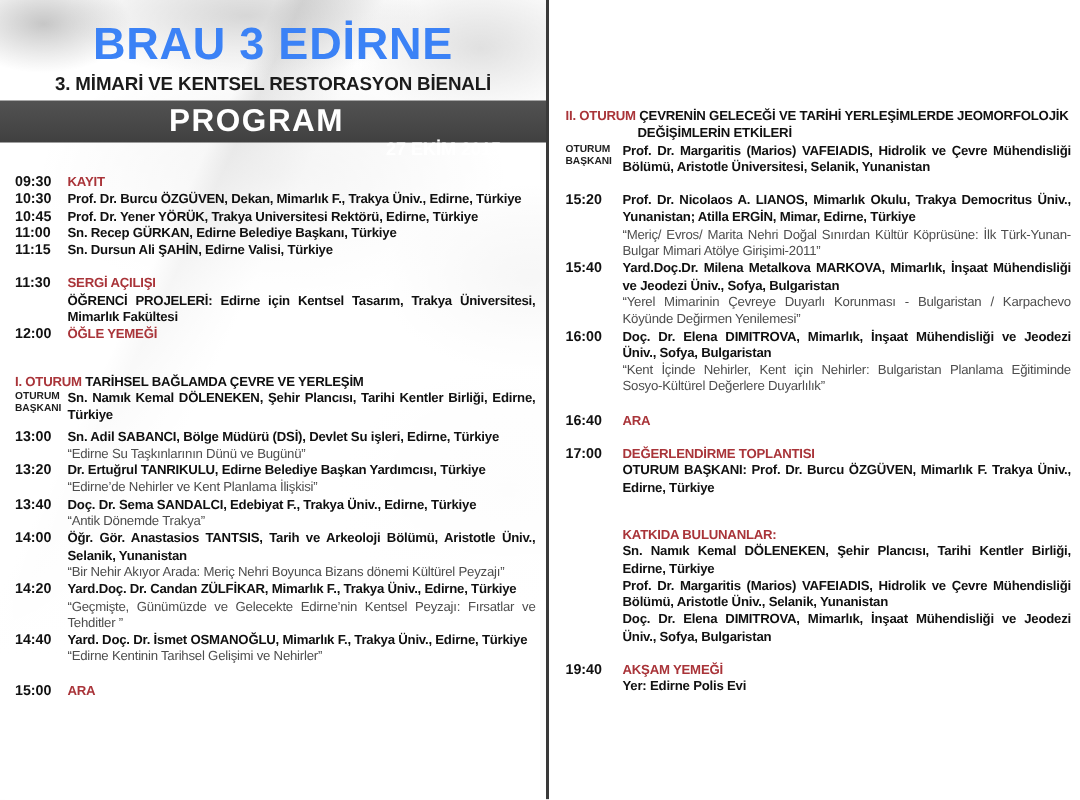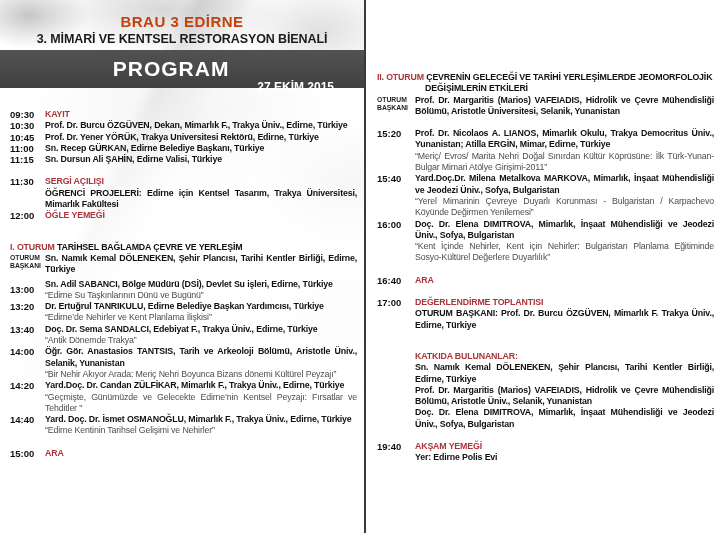--- a/index.html
+++ b/index.html
@@ -12,23 +12,23 @@
     radial-gradient(ellipse 170px 60px at 45% 2%, rgba(145,145,145,.55), transparent 70%),
     radial-gradient(ellipse 120px 70px at 88% 6%, rgba(155,155,155,.5), transparent 70%),
     radial-gradient(ellipse 140px 90px at 97% 35%, rgba(170,170,170,.45), transparent 70%),
     radial-gradient(ellipse 160px 120px at 93% 62%, rgba(180,180,180,.4), transparent 70%),
     radial-gradient(ellipse 220px 120px at 50% 22%, rgba(185,185,185,.4), transparent 70%),
     linear-gradient(115deg, transparent 30%, rgba(130,130,130,.35) 33%, rgba(130,130,130,.18) 37%, transparent 42%);}
   .photo-fade{position:absolute;inset:0;background:
     linear-gradient(180deg, rgba(255,255,255,.3) 0%, rgba(255,255,255,.75) 30%, rgba(255,255,255,.93) 55%, #fff 82%);}
   .left-content{position:relative;z-index:1;}
   .header{text-align:center;padding-top:13px;}
-  .title{font-size:15px;font-weight:bold;color:#c2410c;letter-spacing:.5px;}
+  .title{font-size:30px;font-weight:bold;color:#3b82f6;letter-spacing:.5px;}
   .subtitle{font-size:12.5px;font-weight:bold;color:#1b1b1b;margin-top:2px;letter-spacing:-.1px;}
-  .bar{position:relative;height:38px;margin-top:4px;background:linear-gradient(#525252,#404040);}
+  .bar{position:relative;height:28px;margin-top:4px;background:linear-gradient(#525252,#404040);}
   .bar .program{position:absolute;left:47%;top:50%;transform:translate(-50%,-50%);
     color:#fff;font-size:21px;font-weight:bold;letter-spacing:1px;}
   .bar .date{position:absolute;right:30px;top:50%;transform:translateY(-50%);
     color:#fff;font-size:12px;font-weight:bold;margin-top:18px;}
   
   .divider{position:absolute;left:364px;top:0;width:2px;height:533px;background:#3a3a3a;}
   .right-panel{position:absolute;left:366px;top:0;width:354px;height:533px;
     box-sizing:border-box;padding:72px 6px 0 11px;}
   
   .schedule{margin-top:21px;padding:0 7px 0 10px;}
@@ -39,21 +39,21 @@
   .ccol{flex:1;text-align:justify;}
   .ccol p{margin:0;line-height:11.3px;font-size:8.8px;letter-spacing:-.15px;}
   p.red{color:#a93439;font-weight:bold;}
   p.name{color:#101010;font-weight:bold;}
   p.quote{color:#4d4d4d;font-weight:normal;}
   .heading-row{display:block;}
   .h-wrap{font-size:8.8px;line-height:11.3px;font-weight:bold;letter-spacing:-.15px;
     padding-left:48px;text-indent:-48px;text-align:left;}
   .h-wrap .hred{color:#a93439;}
   .h-wrap .ht{color:#101010;}
-  .gap-sm{margin-top:3px;align-items:center;}
+  .gap-sm{margin-top:3px;}
   .gap-md{margin-top:11px;}
   .gap-lg{margin-top:20px;}
 </style>
 </head>
 <body>
 
 <div class="page">
 
   <div class="left-panel">
     <div class="photo"></div>

